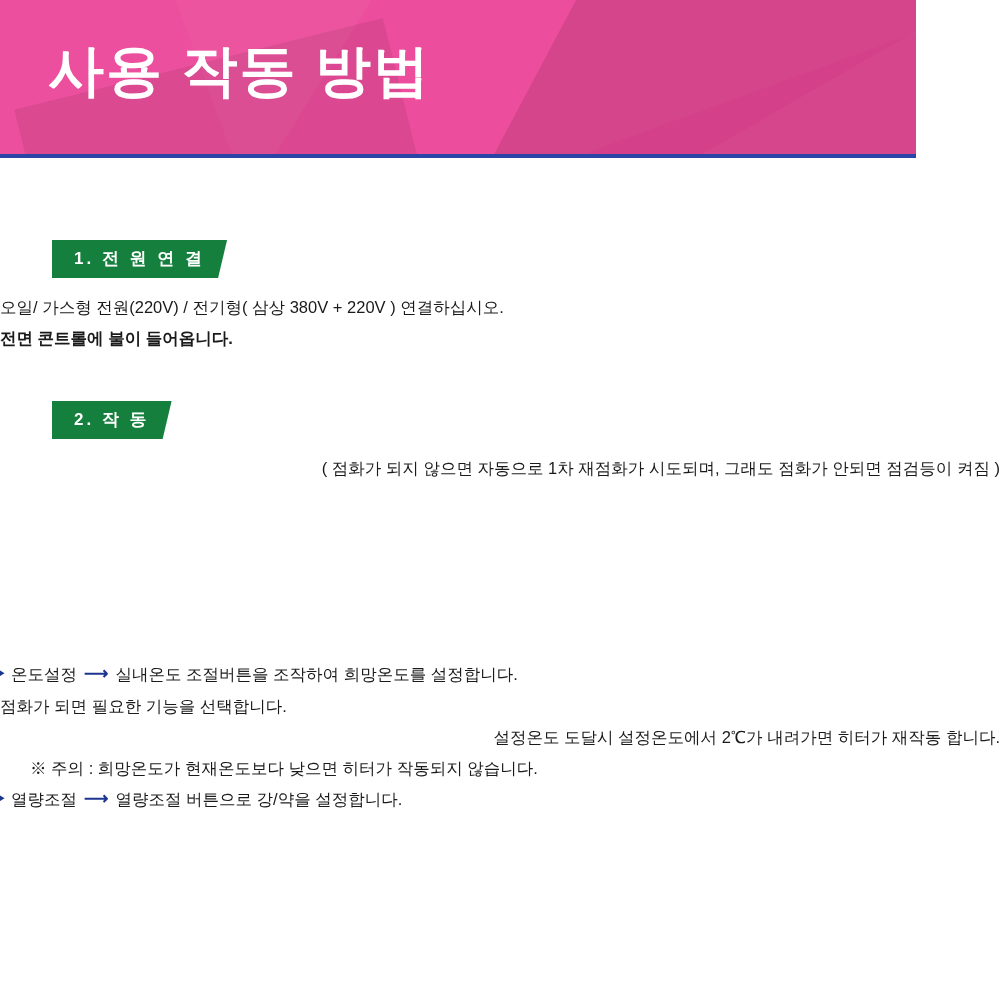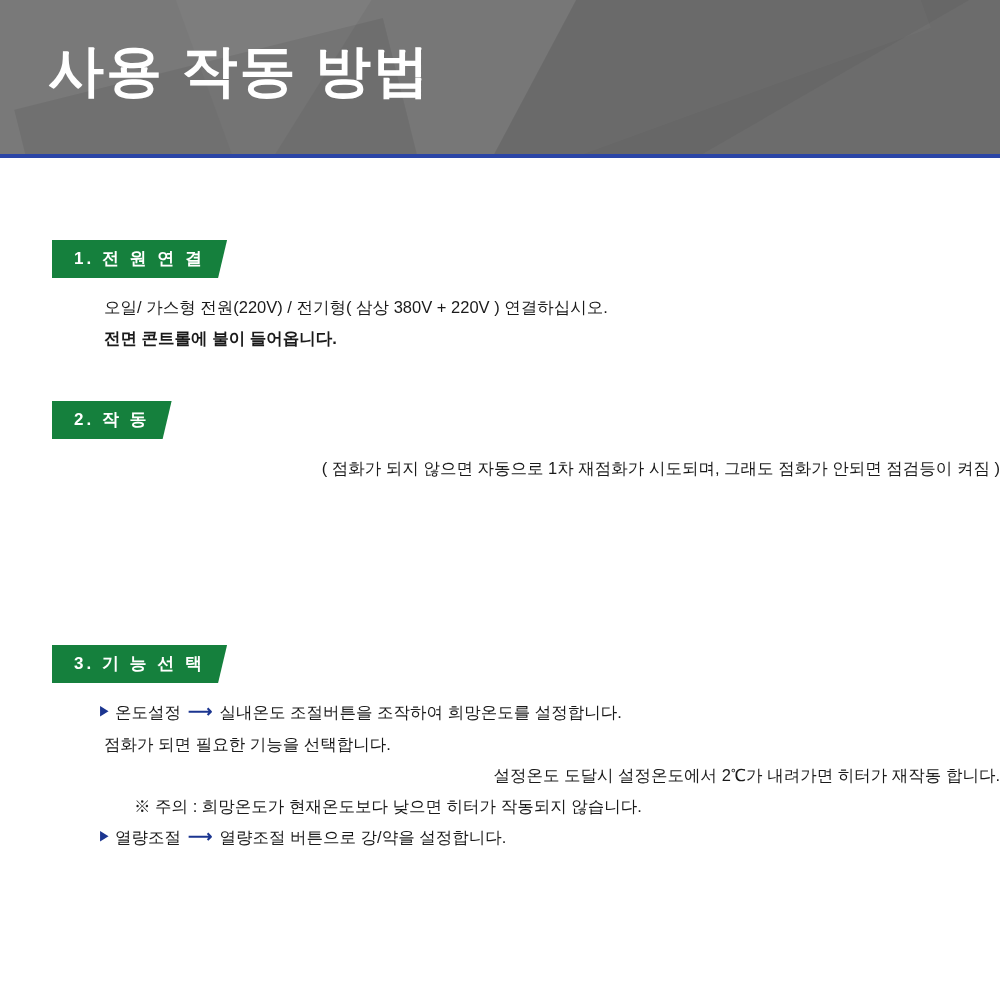--- a/index.html
+++ b/index.html
@@ -11,23 +11,23 @@
     height: 1000px;
     background: #ffffff;
     font-family: "Liberation Sans", sans-serif;
     color: #1a1a1a;
     overflow: hidden;
   }
 
   
   .banner {
     position: relative;
-    width: 1000px;
+    width: 916px;
     height: 158px;
-    background: #737373;
+    background: #ec4899;
     overflow: hidden;
   }
   
   .banner .facet {
     position: absolute;
     background: rgba(255, 255, 255, 0.045);
   }
   .banner .f1 {
     width: 520px; height: 520px;
     left: -170px; top: -300px;
@@ -99,21 +99,20 @@
     font-weight: bold;
     letter-spacing: 3px;
     padding: 7px 22px 8px 22px;
     
     clip-path: polygon(0 0, 100% 0, calc(100% - 9px) 100%, 0 100%);
     white-space: nowrap;
   }
 
   .lines {
     margin-top: 14px;
-    padding-left: 104px;
   }
   .line {
     font-size: 16.5px;
     line-height: 31px;
     color: #1a1a1a;
     white-space: nowrap;
   }
   .line.bold { font-weight: bold; }
   .line.indent1 { padding-left: 18px; text-align: right; }
   .line.indent2 { padding-left: 30px; }
@@ -159,21 +158,20 @@
   </div>
 
   <div class="section" style="top:243px;">
     <div class="sec-label">2. 작        동</div>
     <div class="lines">
       <div class="line indent1">( 점화가 되지 않으면 자동으로 1차 재점화가 시도되며, 그래도 점화가 안되면 점검등이 켜짐 )</div>
     </div>
   </div>
 
   <div class="section" style="top:487px;">
-    <div class="sec-label">3. 기 능 선 택</div>
     <div class="lines">
       <div class="line neg">
         <span class="tri">▶</span><span>온도설정</span><span class="arrow">⟶</span><span>실내온도 조절버튼을 조작하여 희망온도를 설정합니다.</span>
       </div>
       <div class="line">점화가 되면 필요한 기능을 선택합니다.</div>
       <div class="line indent1">설정온도 도달시 설정온도에서 2℃가 내려가면 히터가 재작동 합니다.</div>
       <div class="line indent2">※ 주의 : 희망온도가 현재온도보다 낮으면 히터가 작동되지 않습니다.</div>
       <div class="line neg">
         <span class="tri">▶</span><span>열량조절</span><span class="arrow">⟶</span><span>열량조절 버튼으로 강/약을 설정합니다.</span>
       </div>

